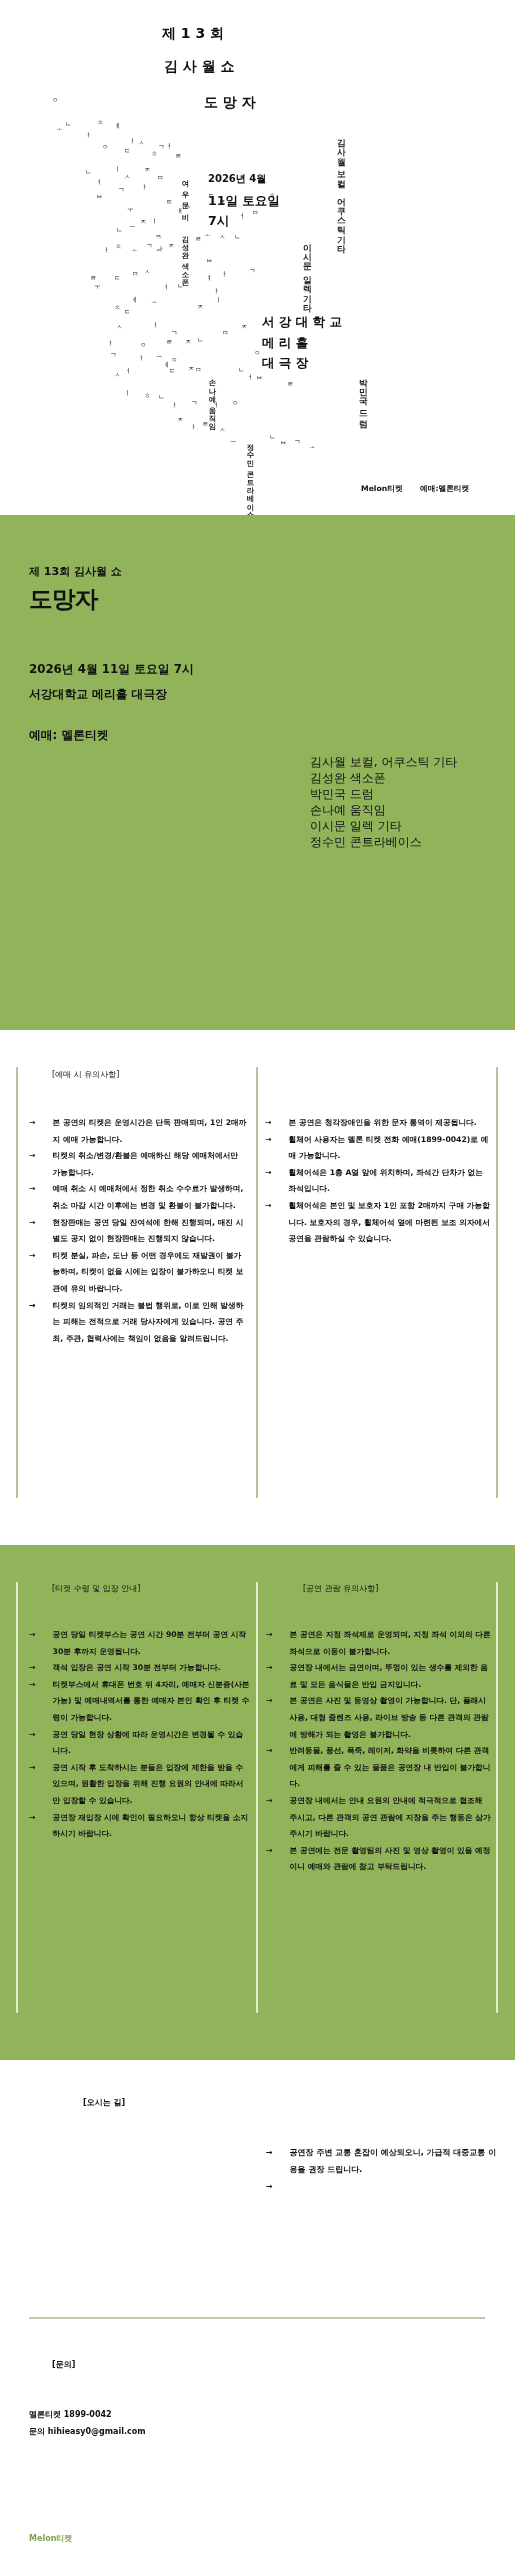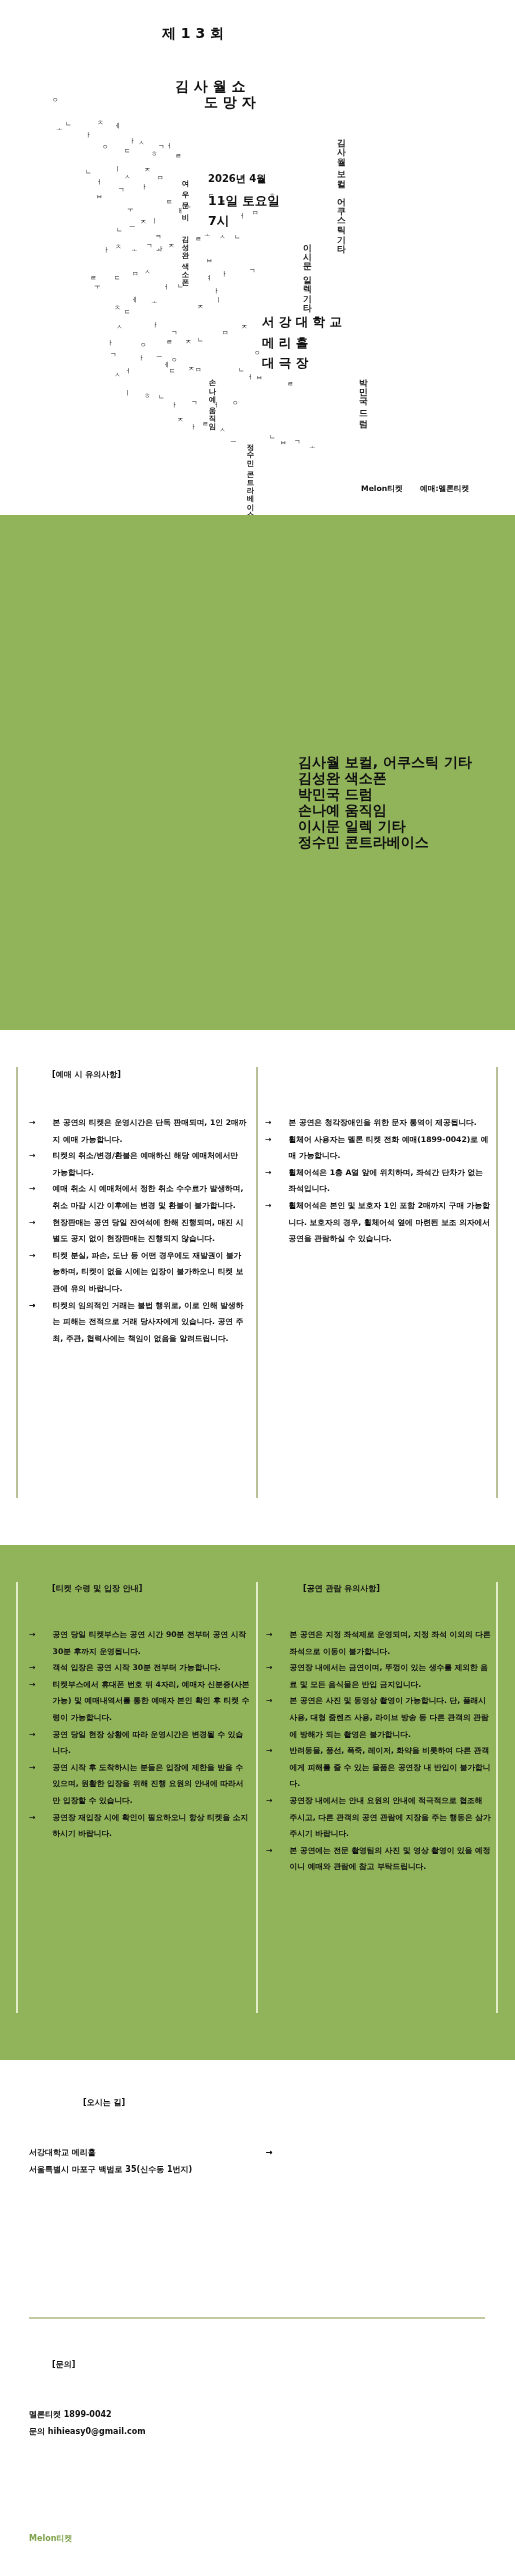--- a/index.html
+++ b/index.html
@@ -15,44 +15,44 @@
   .poster .ch { position: absolute; font-size: 6.6px; color: #111; line-height: 1; }
   .poster .vert { position: absolute; writing-mode: vertical-rl; font-size: 8.8px; font-weight: bold; letter-spacing: 0.7px; color: #222; white-space: nowrap; }
   .poster .vert.small { font-size: 7.4px; }
   .poster-foot { position: absolute; top: 484px; font-size: 7.7px; font-weight: bold; color: #111; }
   .info-inner { position: absolute; left: 29px; top: 49px; }
   .info-sub { font-size: 11px; font-weight: bold; }
   .info-title { font-size: 23.6px; font-weight: bold; margin-top: 4.4px; letter-spacing: -0.7px; }
   .info-date { font-size: 11.8px; font-weight: bold; margin-top: 47px; }
   .info-venue { font-size: 11.8px; font-weight: bold; margin-top: 8.8px; }
   .info-ticket { font-size: 11.8px; font-weight: bold; margin-top: 25px; }
-  .cast { position: absolute; left: 298px; top: 239px; font-size: 14px; font-weight: bold; line-height: 16px; }
+  .cast { position: absolute; left: 310px; top: 239px; font-size: 12px; font-weight: normal; line-height: 16px; }
 
   
   .col { position: absolute; width: 241px; }
   .vline { position: absolute; width: 1.5px; }
-  .col-title { position: absolute; font-size: 8px; font-weight: bold; }
+  .col-title { position: absolute; font-size: 8px; font-weight: normal; }
   .bullets { list-style: none; font-size: 7.7px; font-weight: bold; line-height: 16.6px; }
   .bullets li { position: relative; padding-left: 23.6px; padding-right: 2.9px; }
   .bullets li .arrow { position: absolute; left: 0; top: 0; }
   .white .vline { background: #b9c19a; }
   .green .vline { background: #e2ecc8; }
 
   
   .dir-title { position: absolute; left: 52px; font-size: 8px; font-weight: bold; }
   .addr { position: absolute; left: 29px; font-size: 8px; font-weight: bold; line-height: 17px; }
   .hr { position: absolute; left: 29px; width: 456px; height: 1.5px; background: #c3c9a3; }
   .logo-green { position: absolute; left: 29px; font-size: 8px; font-weight: bold; color: #7fa24c; }
 </style>
 </head>
 <body>
 
 <div class="section white poster">
   <div class="big" style="left:162px;top:25px;">제      1 3 회</div>
-  <div class="big" style="left:175px;top:58px;margin-top:20px;">김 사 월     쇼</div>
+  <div class="big" style="left:164px;top:58px;">김 사 월     쇼</div>
   <div class="big" style="left:204px;top:94px;">도     망     자</div>
 
   <div class="big" style="left:208px;top:172px;font-size:10px;">2026년  4월</div>
   <div class="big" style="left:208px;top:193px;font-size:12.5px;">11일  토요일</div>
   <div class="big" style="left:208px;top:213px;font-size:12.5px;">7시</div>
 
   <div class="big" style="left:262px;top:314px;font-size:12.5px;">서 강 대 학 교</div>
   <div class="big" style="left:262px;top:335px;font-size:12.5px;">메     리     홀</div>
   <div class="big" style="left:262px;top:355px;font-size:12.5px;">대     극     장</div>
 
@@ -172,20 +172,27 @@
     <span class="ch" style="left:280px;top:440px">ㅂ</span>
     <span class="ch" style="left:294px;top:439px">ㄱ</span>
     <span class="ch" style="left:309px;top:443px">ㅗ</span>
   </div>
 
   <div class="poster-foot" style="left:361px;">Melon티켓</div>
   <div class="poster-foot" style="left:420px;">예매:멜론티켓</div>
 </div>
 
 <div class="section green info">
+  <div class="info-inner">
+    <div class="info-sub">제 13회 김사월 쇼</div>
+    <div class="info-title">도망자</div>
+    <div class="info-date">2026년 4월 11일 토요일 7시</div>
+    <div class="info-venue">서강대학교 메리홀 대극장</div>
+    <div class="info-ticket">예매: 멜론티켓</div>
+  </div>
   <div class="cast">
     <div>김사월 보컬, 어쿠스틱 기타</div>
     <div>김성완 색소폰</div>
     <div>박민국 드럼</div>
     <div>손나예 움직임</div>
     <div>이시문 일렉 기타</div>
     <div>정수민 콘트라베이스</div>
   </div>
 </div>
 
@@ -237,27 +244,23 @@
     <li><span class="arrow">→</span><span>본 공연은 사진 및 동영상 촬영이 가능합니다. 단, 플래시 사용, 대형 줌렌즈 사용, 라이브 방송 등 다른 관객의 관람에 방해가 되는 촬영은 불가합니다.</span></li>
     <li><span class="arrow">→</span><span>반려동물, 풍선, 폭죽, 레이저, 화약을 비롯하여 다른 관객에게 피해를 줄 수 있는 물품은 공연장 내 반입이 불가합니다.</span></li>
     <li><span class="arrow">→</span><span>공연장 내에서는 안내 요원의 안내에 적극적으로 협조해 주시고, 다른 관객의 공연 관람에 지장을 주는 행동은 삼가 주시기 바랍니다.</span></li>
     <li><span class="arrow">→</span><span>본 공연에는 전문 촬영팀의 사진 및 영상 촬영이 있을 예정이니 예매와 관람에 참고 부탁드립니다.</span></li>
   </ul>
 </div>
 
 <div class="section white">
   <div class="dir-title" style="top:37px;padding-left:31px;">[오시는 길]</div>
 
-  <div class="addr" style="top:84px;">
-    <div>서강대학교 메리홀</div>
-    <div>서울특별시 마포구 백범로 35(신수동 1번지)</div>
-  </div>
 
   <ul class="bullets col" style="left:266px;top:84px;width:236px;line-height:17px;font-size:8px;">
-    <li><span class="arrow">→</span></li>
+    <li><span class="arrow">→</span><span>공연장 주변 교통 혼잡이 예상되오니, 가급적 대중교통 이용을 권장 드립니다.</span></li>
     <li><span class="arrow">→</span></li>
   </ul>
 
   <div class="hr" style="top:257px;"></div>
 
   <div class="dir-title" style="top:299px;">[문의]</div>
   <div class="addr" style="top:346px;">
     <div>멜론티켓 1899-0042</div>
     <div>문의 hihieasy0@gmail.com</div>
   </div>

